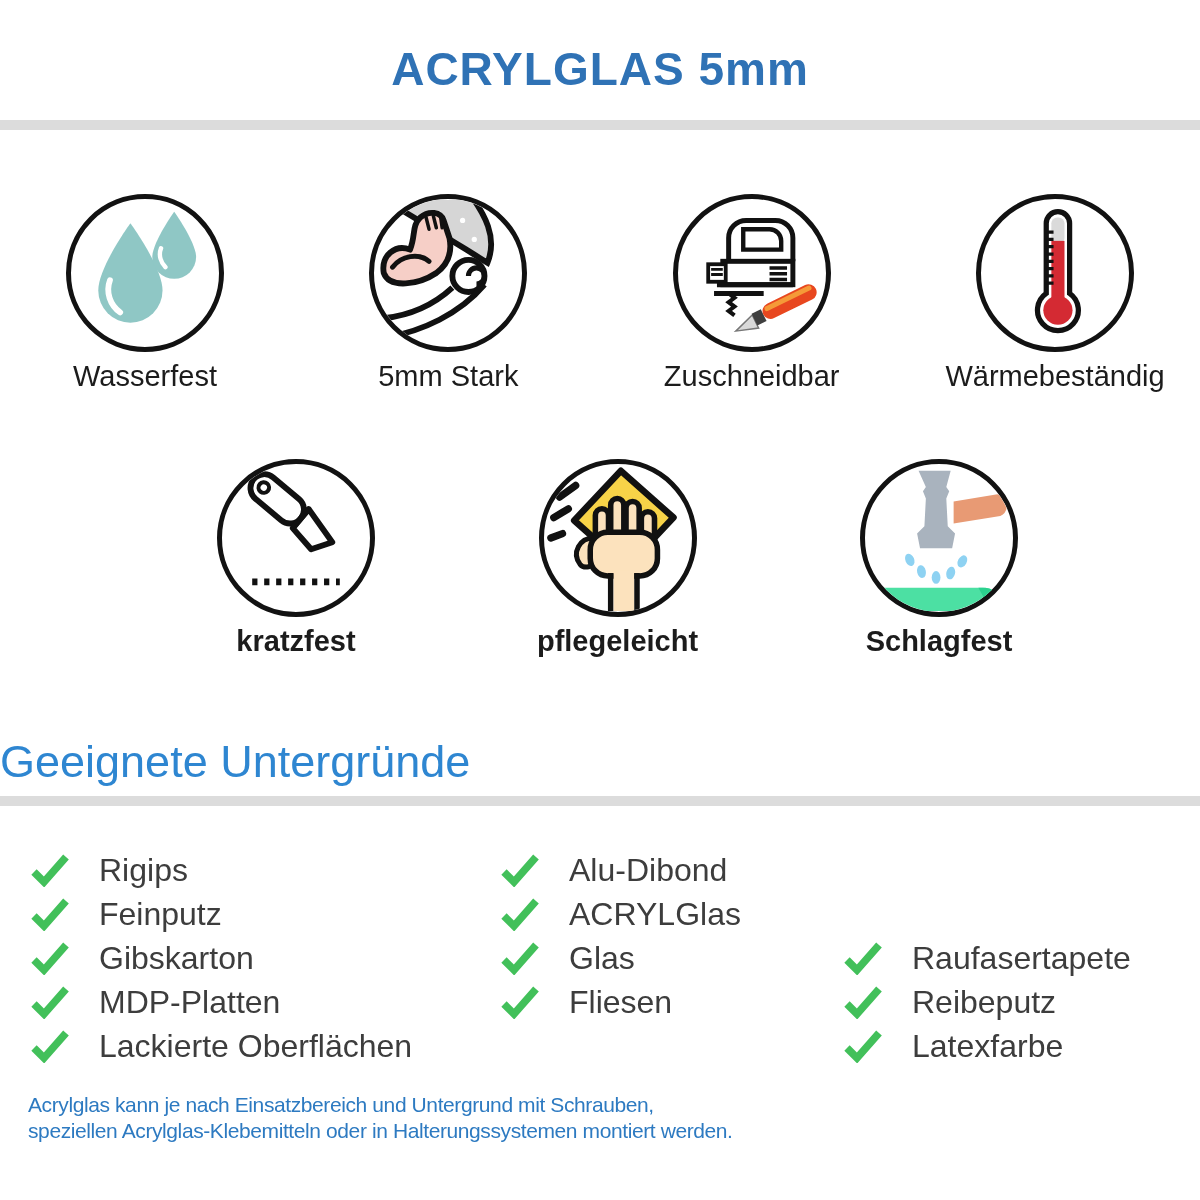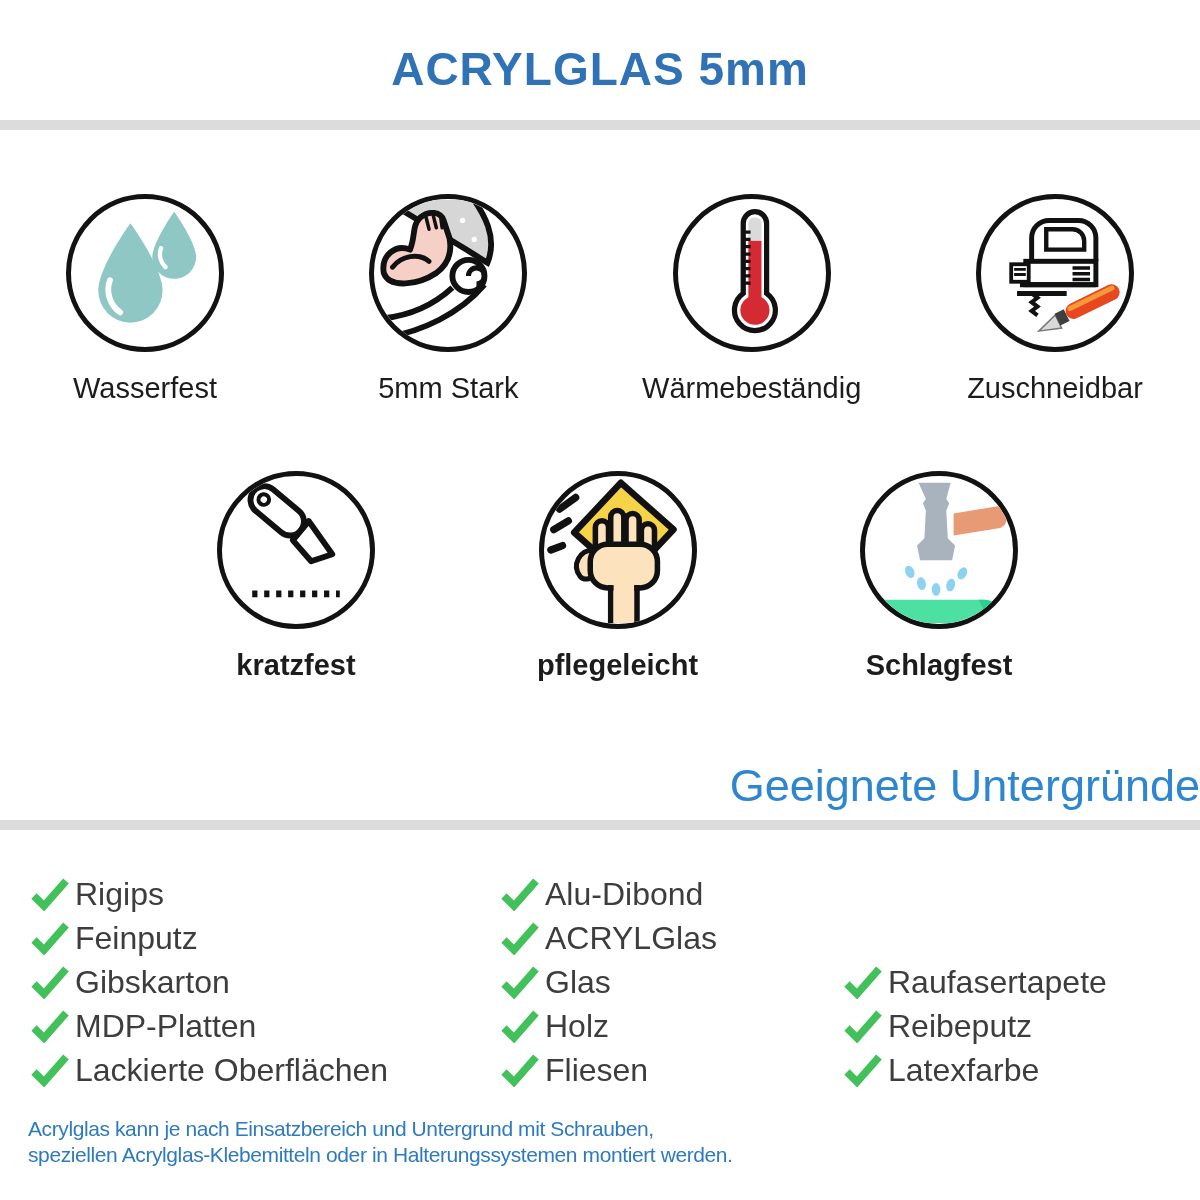--- a/index.html
+++ b/index.html
@@ -16,31 +16,31 @@
   
   .feat-row { display:flex; }
   .feat-row-1 { padding:0 28px; justify-content:space-between; margin-top:64px; }
   .feat-row-2 { width:935px; margin:66px 0 0 150px; justify-content:space-between; }
   .feature { display:flex; flex-direction:column; align-items:center; width:234px; }
   .feat-row-2 .feature { width:292px;font-weight:bold; }
   .circle { width:158px; height:158px; border:5px solid #121212; border-radius:50%;
     overflow:hidden; display:flex; align-items:center; justify-content:center;
     background:#fff; flex:0 0 auto; }
   .circle svg { width:146px; height:146px; }
-  .feat-label { margin-top:20px; font-size:29px; color:#1c1c1c; white-space:nowrap; }
-
-  .subtitle { text-align:right; margin-top:78px; font-size:45px; color:#2E86D1; }
+  .feat-label { margin-top:8px; font-size:29px; color:#1c1c1c; white-space:nowrap; }
+
+  .subtitle { text-align:left; margin-top:78px; font-size:45px; color:#2E86D1; }
 
   
   .surfaces { display:flex; padding:0 0 0 30px; margin-top:42px; }
   .col { display:flex; flex-direction:column; }
   .col-1 { width:470px; }
   .col-2 { width:343px; }
   .col-3 { width:330px;justify-content:flex-end; }
-  .surf-item { display:flex; align-items:center; gap:5px; height:44px; }
+  .surf-item { display:flex; align-items:center; gap:29px; height:44px; }
   .surf-item svg { flex:0 0 auto; }
   .surf-label { font-size:32px; color:#3d3d3d; white-space:nowrap; }
 
   .footer { margin-top:24px; padding:0 28px; color:#2D7AC1; font-size:21px;
     letter-spacing:-0.4px; line-height:1.23; }
 </style>
 </head>
 <body>
 
 <div class="page">
@@ -71,33 +71,20 @@
           <circle cx="64" cy="52" r="11" fill="#fff" stroke="#111" stroke-width="4"></circle>
           <path d="M64 52 a5.5 5.5 0 1 1 5.5 5.5" fill="none" stroke="#111" stroke-width="3.5"></path>
           <path d="M53 60 C40 72 24 79 6 81" fill="none" stroke="#111" stroke-width="4"></path>
           <path d="M75 58 C58 78 32 90 8 94" fill="none" stroke="#111" stroke-width="4"></path>
           <path d="M6 50 C4 38 14 30 24 34 C28 24 25 18 31 12 C37 7 45 8 47 14 L51 26 C53 36 50 44 42 50 C30 58 10 61 6 50 Z" fill="#F6CFC7" stroke="#111" stroke-width="4" stroke-linejoin="round"></path>
           <path d="M35 12 l2 8 M40 11 l2 8 M45 12 l1 7" stroke="#111" stroke-width="2.4" stroke-linecap="round"></path>
           <path d="M12 46 C18 38 30 36 37 42" fill="none" stroke="#111" stroke-width="3.4" stroke-linecap="round"></path>
         </svg>
       </div>
       <div class="feat-label">5mm Stark</div>
-    </div>
-
-    <div class="feature">
-      <div class="circle">
-        <svg viewBox="0 0 100 100">
-          <path d="M44 64 V16 a8 8 0 0 1 16 0 V64 a14 14 0 1 1 -16 0 Z" fill="#fff" stroke="#111" stroke-width="3.6"></path>
-          <rect x="47.5" y="12" width="9" height="18" rx="4" fill="#DADADA"></rect>
-          <rect x="47.5" y="28" width="9" height="40" fill="#D42A33"></rect>
-          <circle cx="52" cy="75.5" r="10" fill="#D42A33"></circle>
-          <path d="M44 22 h5 M44 27 h5 M44 32 h5 M44 37 h5 M44 42 h5 M44 47 h5 M44 52 h5 M44 57 h5" stroke="#111" stroke-width="2.2"></path>
-        </svg>
-      </div>
-      <div class="feat-label">Wärmebeständig</div>
     </div>
 
     <div class="feature">
       <div class="circle">
         <svg viewBox="0 0 100 100">
           <path d="M34 42 V26 a12 12 0 0 1 12 -12 h20 a12 12 0 0 1 12 12 v16" fill="#fff" stroke="#111" stroke-width="3.4"></path>
           <path d="M44 20 h18 a8 8 0 0 1 8 8 v6 H44 Z" fill="#fff" stroke="#111" stroke-width="3"></path>
           <rect x="30" y="42" width="48" height="16" fill="#fff" stroke="#111" stroke-width="3.4"></rect>
           <rect x="20" y="44" width="12" height="12" fill="#fff" stroke="#111" stroke-width="2.6"></rect>
           <path d="M22 47.5 h8 M22 51 h8" stroke="#111" stroke-width="2"></path>
@@ -107,20 +94,33 @@
           <g transform="translate(38,88) rotate(-26)">
             <polygon points="0,2 15,-3 15,7" fill="#D9D9D9" stroke="#777" stroke-width="1"></polygon>
             <rect x="15" y="-4" width="7" height="9" fill="#3F3F3F"></rect>
             <rect x="22" y="-5.5" width="40" height="11" rx="5.5" fill="#E8471F"></rect>
             <path d="M26 -2.5 h32" stroke="#F59A38" stroke-width="3.4" stroke-linecap="round"></path>
           </g>
         </svg>
       </div>
       <div class="feat-label">Zuschneidbar</div>
     </div>
+
+    <div class="feature">
+      <div class="circle">
+        <svg viewBox="0 0 100 100">
+          <path d="M44 64 V16 a8 8 0 0 1 16 0 V64 a14 14 0 1 1 -16 0 Z" fill="#fff" stroke="#111" stroke-width="3.6"></path>
+          <rect x="47.5" y="12" width="9" height="18" rx="4" fill="#DADADA"></rect>
+          <rect x="47.5" y="28" width="9" height="40" fill="#D42A33"></rect>
+          <circle cx="52" cy="75.5" r="10" fill="#D42A33"></circle>
+          <path d="M44 22 h5 M44 27 h5 M44 32 h5 M44 37 h5 M44 42 h5 M44 47 h5 M44 52 h5 M44 57 h5" stroke="#111" stroke-width="2.2"></path>
+        </svg>
+      </div>
+      <div class="feat-label">Wärmebeständig</div>
+    </div>
   </div>
 
   <div class="feat-row feat-row-2">
 
     <div class="feature">
       <div class="circle">
         <svg viewBox="0 0 100 100">
           <g transform="translate(2,-10) rotate(40 50 45)">
             <rect x="10" y="36" width="42" height="19" rx="9.5" fill="#fff" stroke="#111" stroke-width="4" stroke-linejoin="round"></rect>
             <circle cx="19" cy="45.5" r="3.6" fill="#fff" stroke="#111" stroke-width="2.8"></circle>
@@ -227,26 +227,20 @@
       <div class="surf-item">
         <svg width="40" height="33" viewBox="0 0 40 33">
             <path d="M4 18 L14 28 L36 3" stroke="#42C05A" stroke-width="7.5" fill="none"></path>
           </svg>
         <span class="surf-label">Glas</span>
       </div>
       <div class="surf-item">
         <svg width="40" height="33" viewBox="0 0 40 33">
             <path d="M4 18 L14 28 L36 3" stroke="#42C05A" stroke-width="7.5" fill="none"></path>
           </svg>
-        <span class="surf-label">Holz</span>
-      </div>
-      <div class="surf-item">
-        <svg width="40" height="33" viewBox="0 0 40 33">
-            <path d="M4 18 L14 28 L36 3" stroke="#42C05A" stroke-width="7.5" fill="none"></path>
-          </svg>
         <span class="surf-label">Fliesen</span>
       </div>
     </div>
 
     <div class="col col-3">
       <div class="surf-item">
         <svg width="40" height="33" viewBox="0 0 40 33">
             <path d="M4 18 L14 28 L36 3" stroke="#42C05A" stroke-width="7.5" fill="none"></path>
           </svg>
         <span class="surf-label">Raufasertapete</span>

